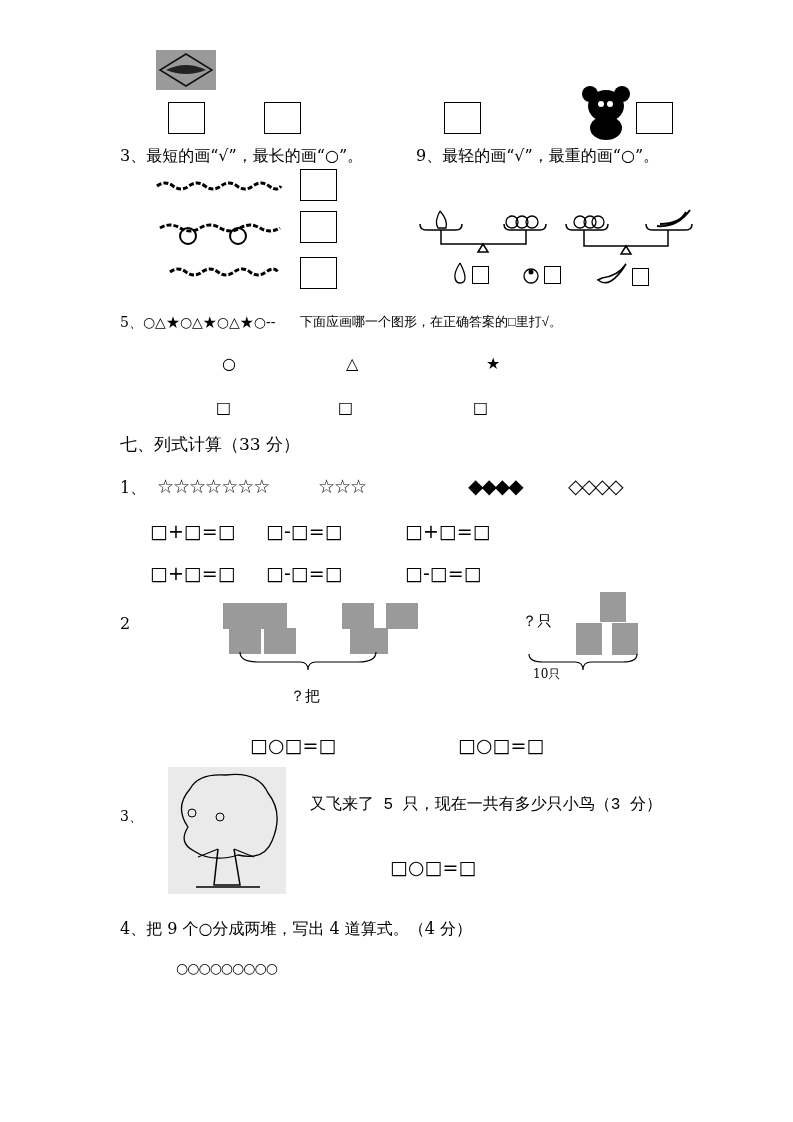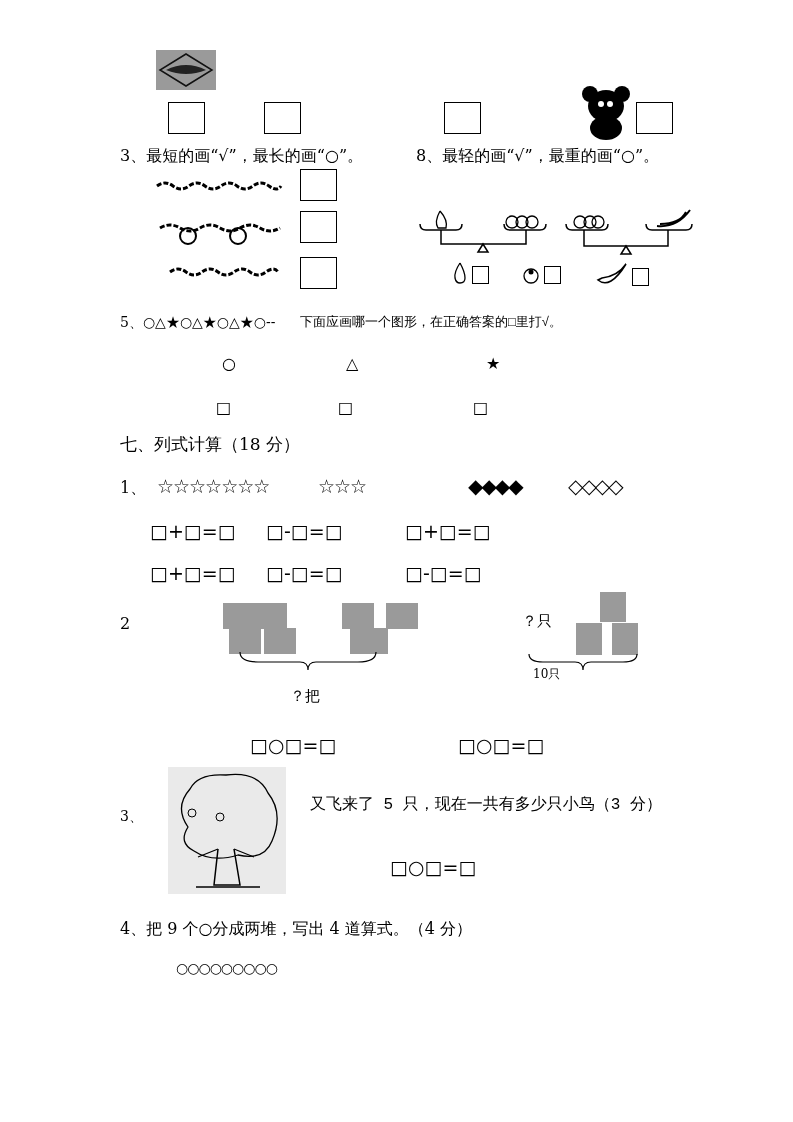--- a/index.html
+++ b/index.html
@@ -30,21 +30,21 @@
   <ellipse cx="28" cy="22" rx="18" ry="16" fill="#000"></ellipse>
   <circle cx="12" cy="10" r="8" fill="#000"></circle>
     <circle cx="44" cy="10" r="8" fill="#000"></circle>
   <ellipse cx="28" cy="44" rx="16" ry="12" fill="#000"></ellipse>
   <circle cx="23" cy="20" r="3" fill="#fff"></circle>
     <circle cx="32" cy="20" r="3" fill="#fff"></circle>
 </svg>
 <div class="box" style="left:636px;top:102px;width:37px;height:32px;"></div>
 
 <div class="abs txt" style="left:120px;top:146px;">3、最短的画“√”，最长的画“○”。</div>
-<div class="abs txt" style="left:416px;top:146px;">8、最轻的画“√”，最重的画“○”。</div>
+<div class="abs txt" style="left:416px;top:146px;">9、最轻的画“√”，最重的画“○”。</div>
 
 <svg style="left:157px;top:180px;" width="125" height="12">
   <path d="M0 6 Q8 0 16 6 T32 6 T48 6 T64 6 T80 6 T96 6 T112 6 T124 6" fill="none" stroke="#000" stroke-width="3" stroke-dasharray="5 2"></path>
 </svg>
 <div class="box" style="left:300px;top:169px;width:37px;height:32px;"></div>
 <svg style="left:160px;top:218px;" width="125" height="30">
   <path d="M0 10 Q10 4 20 10 T40 10 T60 10 T80 10 T100 10 T120 10" fill="none" stroke="#000" stroke-width="3" stroke-dasharray="5 2"></path>
   <circle cx="28" cy="18" r="8" fill="none" stroke="#000" stroke-width="2"></circle>
   <circle cx="78" cy="18" r="8" fill="none" stroke="#000" stroke-width="2"></circle>
 </svg>
@@ -90,21 +90,21 @@
 
 <div class="abs txt sm" style="left:120px;top:312px;">5、○△★○△★○△★○--</div>
 <div class="abs txt sm" style="left:300px;top:312px;font-family:Liberation Sans, sans-serif;font-size:13px;">下面应画哪一个图形，在正确答案的□里打√。</div>
 <div class="abs txt glyph" style="left:222px;top:354px;">○</div>
 <div class="abs txt glyph" style="left:346px;top:354px;">△</div>
 <div class="abs txt glyph" style="left:486px;top:354px;">★</div>
 <div class="abs txt glyph" style="left:216px;top:398px;">□</div>
 <div class="abs txt glyph" style="left:338px;top:398px;">□</div>
 <div class="abs txt glyph" style="left:473px;top:398px;">□</div>
 
-<div class="abs txt" style="left:120px;top:434px;font-size:17px;">七、列式计算（18 分）</div>
+<div class="abs txt" style="left:120px;top:434px;font-size:17px;">七、列式计算（33 分）</div>
 
 <div class="abs txt" style="left:120px;top:478px;">1、</div>
 <div class="abs txt glyph" style="left:157px;top:476px;font-size:19px;letter-spacing:-1px;">☆☆☆☆☆☆☆</div>
 <div class="abs txt glyph" style="left:318px;top:476px;font-size:19px;letter-spacing:-1px;">☆☆☆</div>
 <div class="abs txt glyph" style="left:468px;top:476px;font-size:20px;letter-spacing:-2px;">◆◆◆◆</div>
 <div class="abs txt glyph" style="left:568px;top:476px;font-size:20px;letter-spacing:-2px;">◇◇◇◇</div>
 
 <div class="abs eq" style="left:150px;top:520px;">□+□=□</div>
 <div class="abs eq" style="left:266px;top:520px;">□-□=□</div>
 <div class="abs eq" style="left:405px;top:520px;">□+□=□</div>

